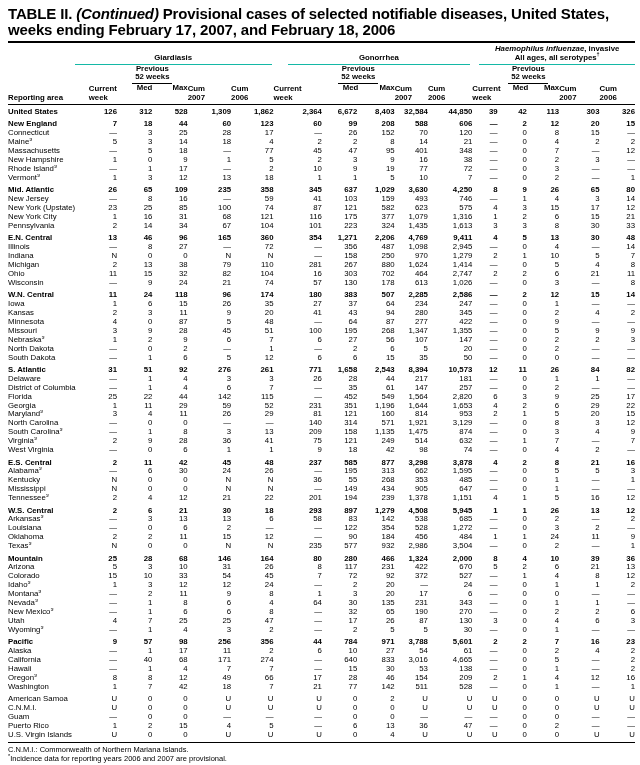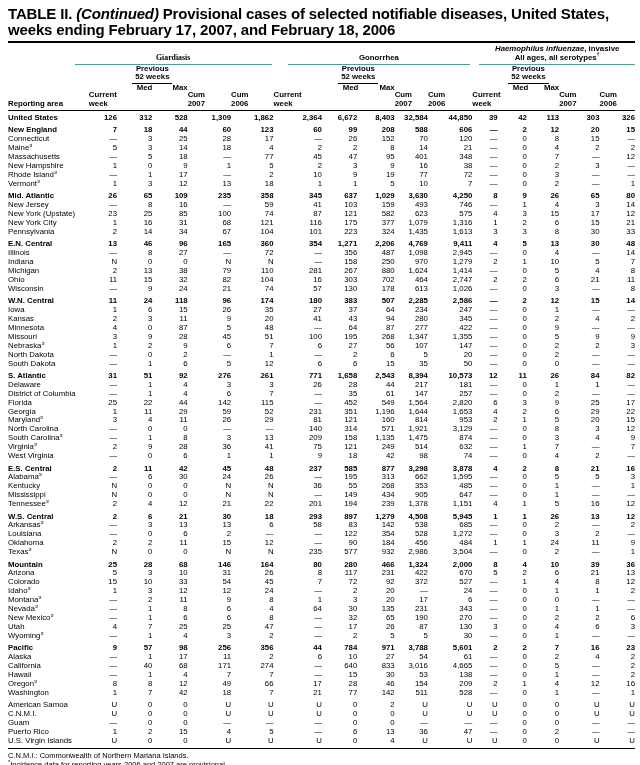--- a/index.html
+++ b/index.html
@@ -17,25 +17,25 @@
     border-collapse:collapse; table-layout:fixed;
     width:627px; margin-top:3px;
     border-top:2px solid #000;
     border-bottom:1px solid #000;
   }
   th, td { padding:0; white-space:nowrap; }
 
   thead th { font-size:7.8px; font-weight:bold; vertical-align:bottom; line-height:8.8px; }
   th.ha { text-align:left; padding-bottom:2px; }
   .gt { text-align:center; border-bottom:1px solid #14b8a6; padding:2px 0 1px 0; }
-  .hg0 .gt { margin-left:-14px; margin-right:2px;font-family:Liberation Serif, serif; }
+  .hg0 .gt { margin-left:-14px; margin-right:2px; }
   .hg1 .gt { margin-left:14px; margin-right:2px; }
   .hg2 .gt { margin-left:7px; }
   th.cw, th.cum { text-align:left; padding-bottom:2px; }
-  th.prev { text-align:center; padding-bottom:18px; }
+  th.prev { text-align:center; padding-bottom:12px; }
   .w52wrap { text-align:center; }
   .w52 { display:inline-block; border-bottom:1px solid #000; padding:0 3px 0.5px 3px; }
   .mm { display:flex; }
   .mm span { flex:1; text-align:right; }
 
   tbody td { font-size:7.8px; line-height:8.9px; }
   tbody tr:first-child td { border-top:1.5px solid #000; padding-top:2.5px; }
   tbody tr:last-child td { padding-bottom:2px; }
   td.area { text-align:left; overflow:hidden; }
   td.num { text-align:right; }

